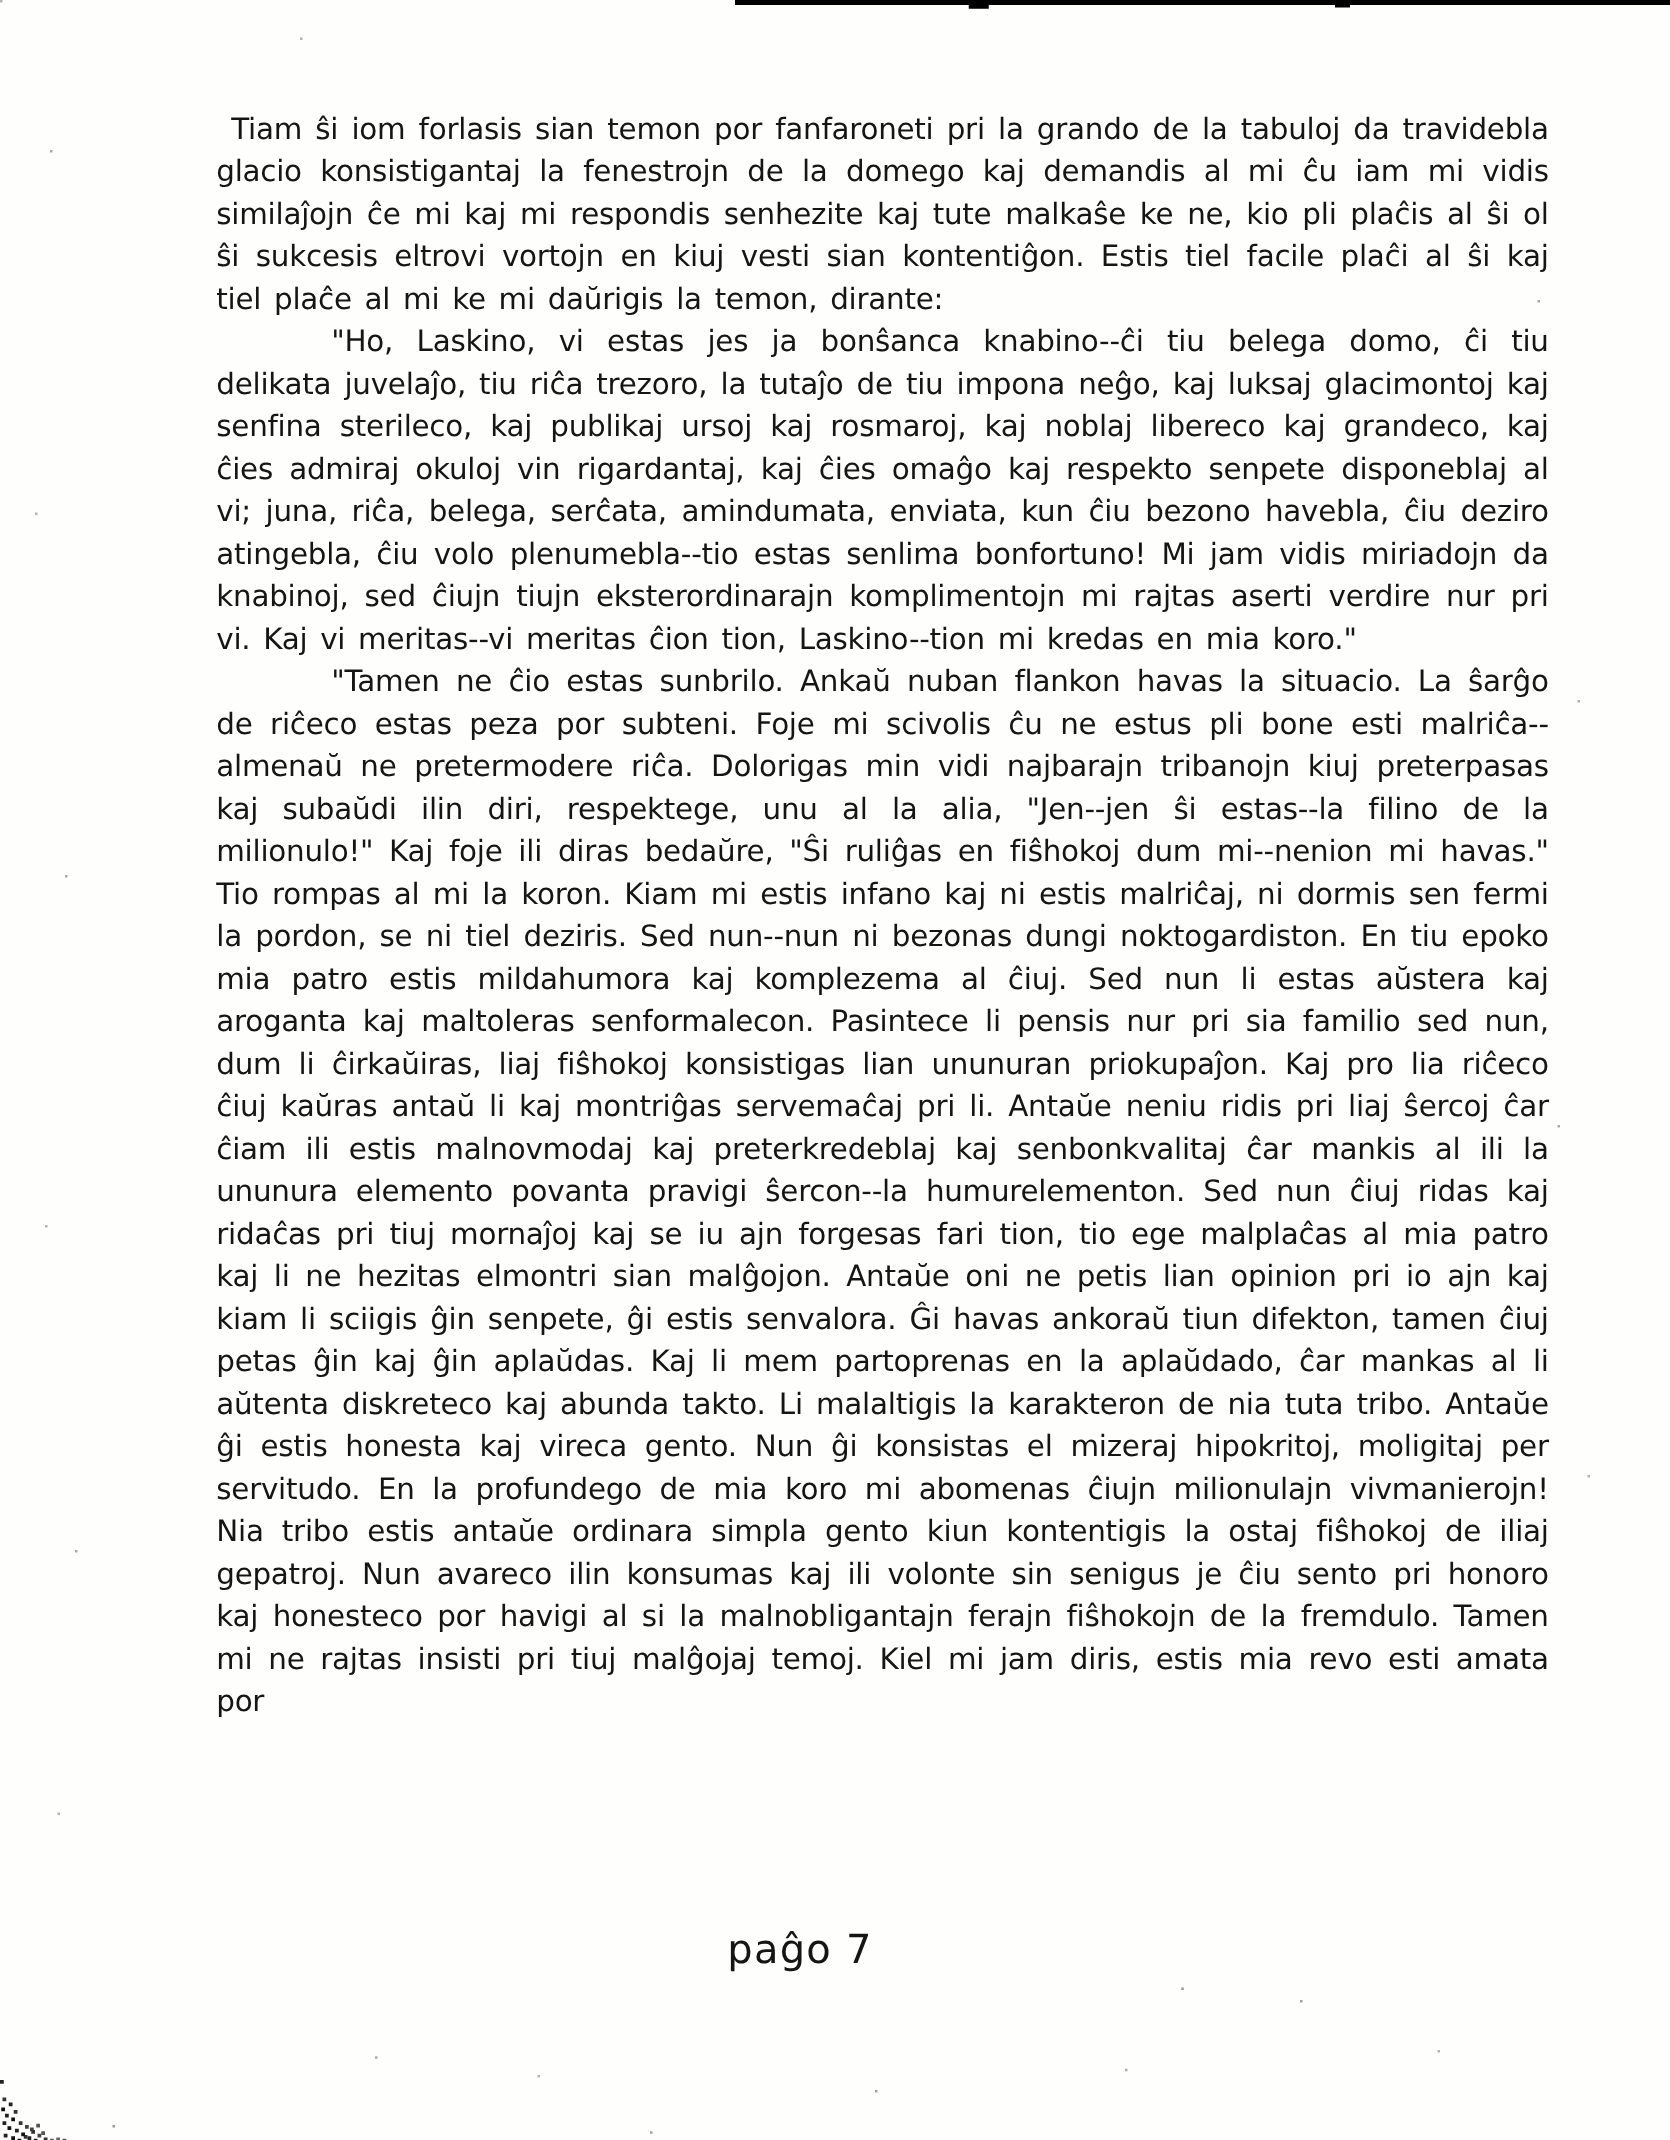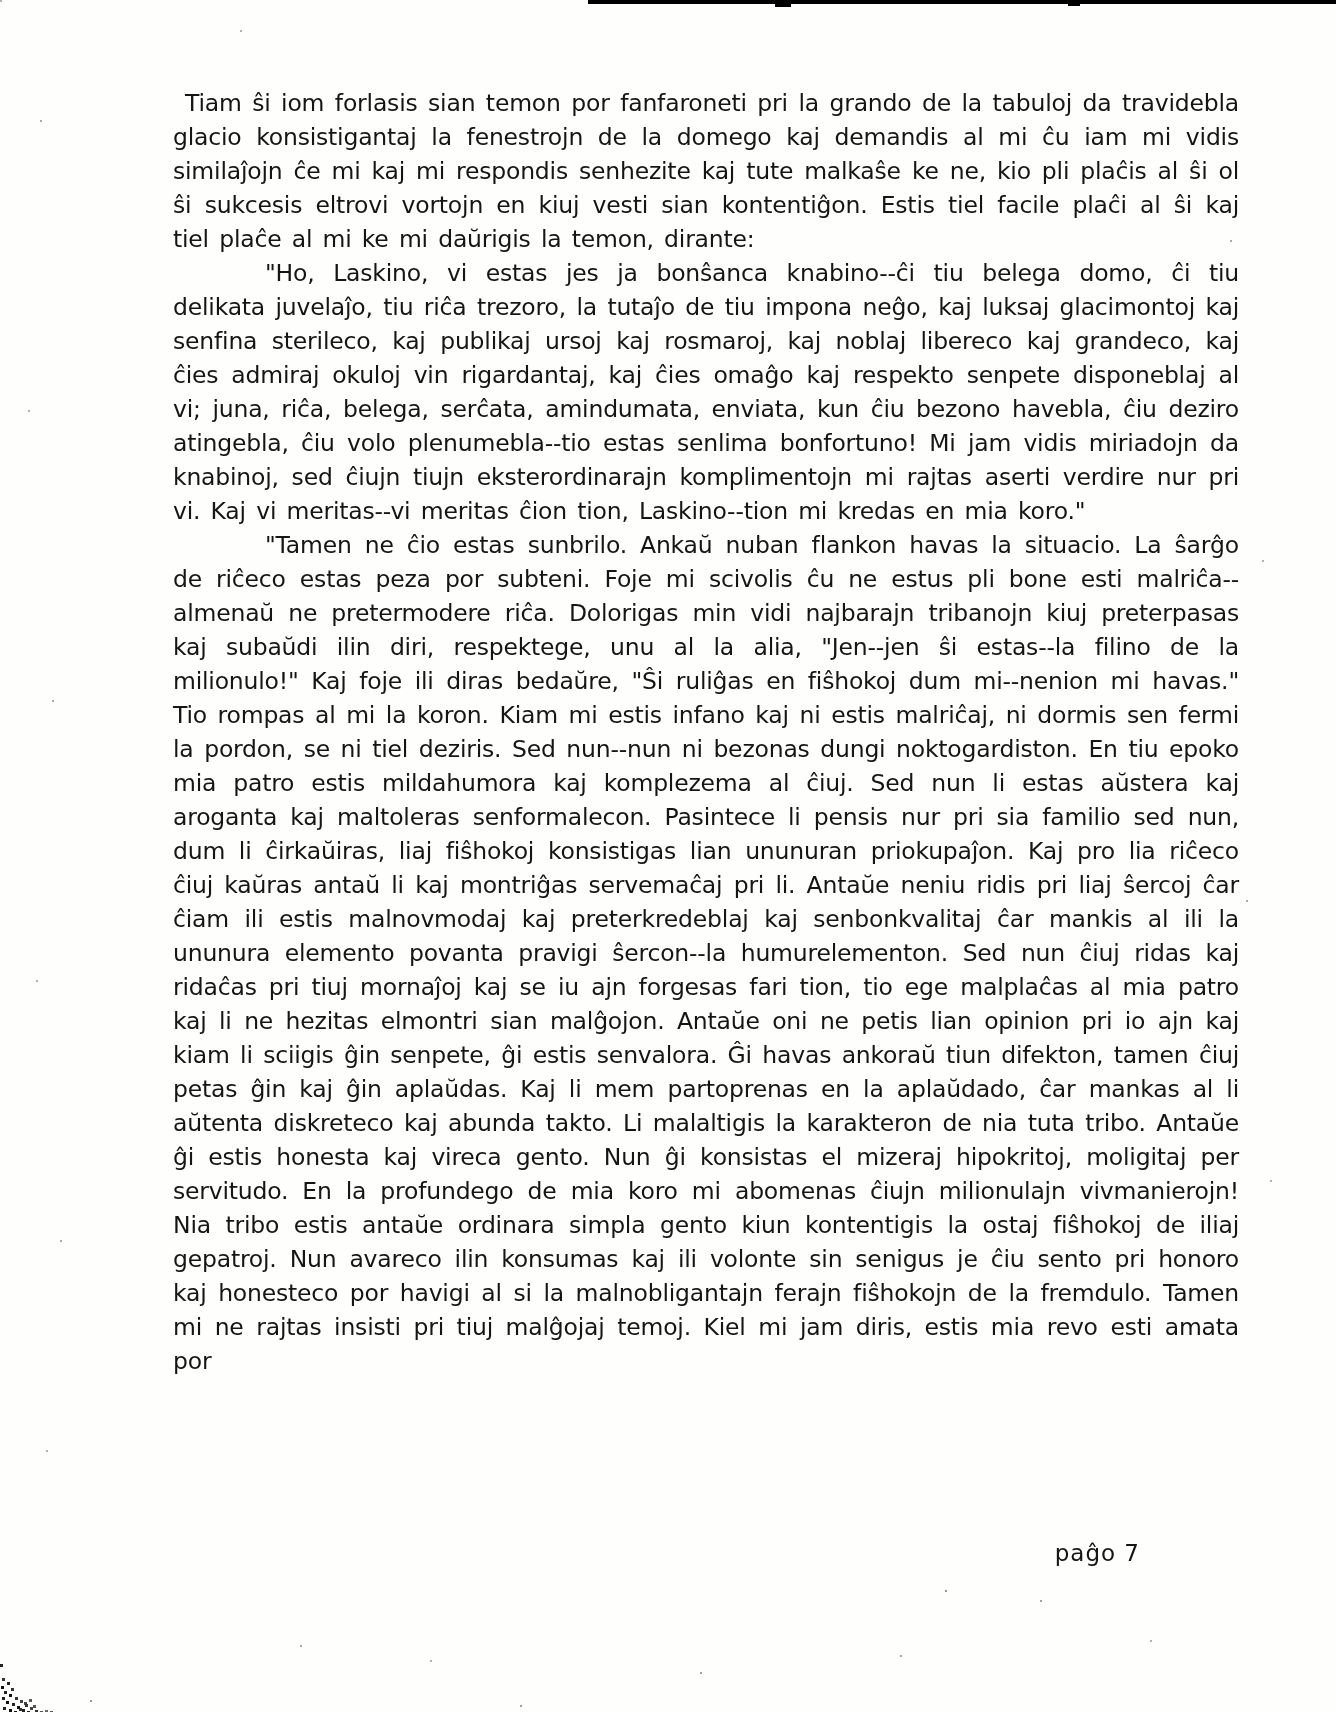--- a/index.html
+++ b/index.html
@@ -23,23 +23,23 @@
     letter-spacing: -0.2px;
     word-spacing: 3px;
     margin-left: 33px;
   }
   .text-block p { margin: 0; }
   .text-block p.indented { text-indent: 92px; }
   .text-block p.first { text-indent: 12px; }
   .footer {
     position: absolute;
     left: 140px; width: 1000px; top: 1540px;
-    text-align: right;
+    text-align: center;
     color: var(--ink, #151515);
-    font-size: 23px;
+    font-size: 32px;
     letter-spacing: 1px;
   }
   
   .top-bar {
     position: absolute; top: 0; left: 588px; right: 0; height: 4px;
     background: #000;
   }
   .top-bar-notch-1 {
     position: absolute; top: 3px; left: 775px; width: 16px; height: 4px; background: #000;
   }

